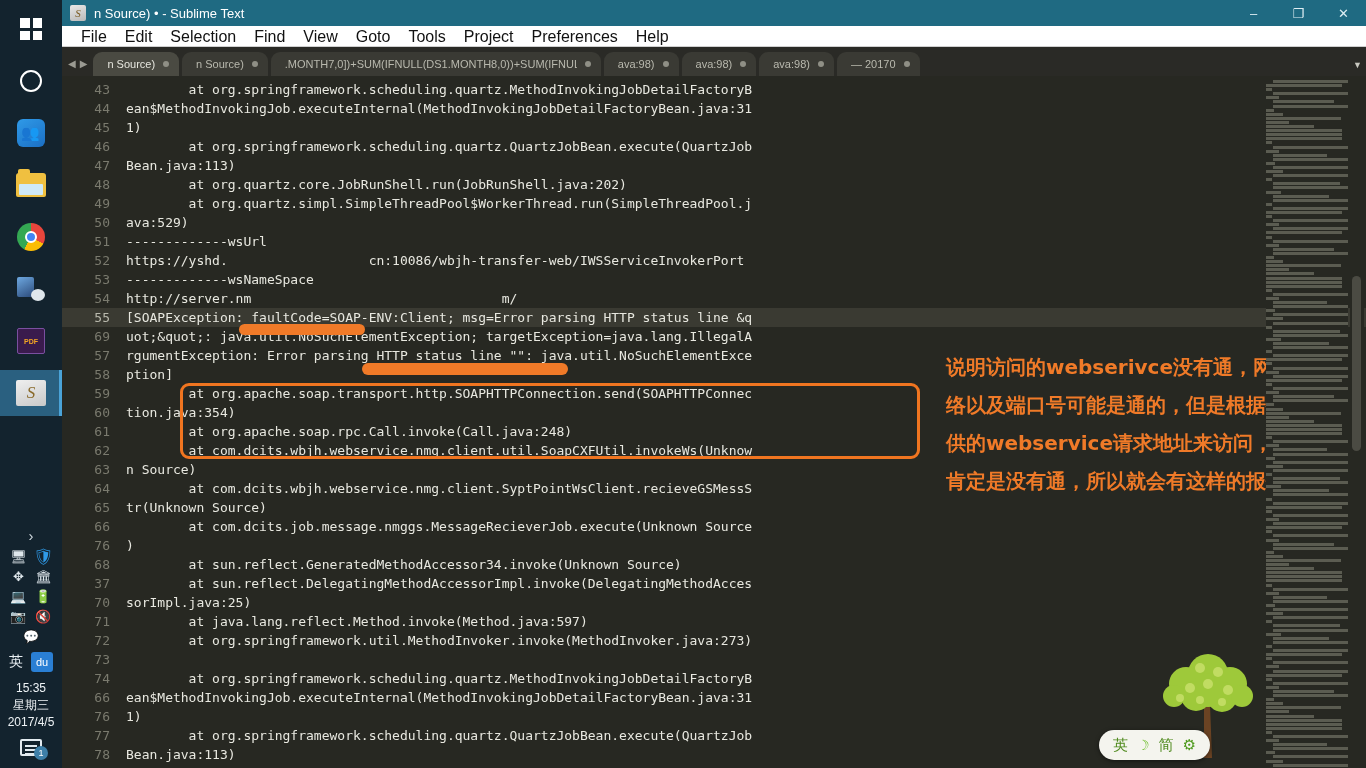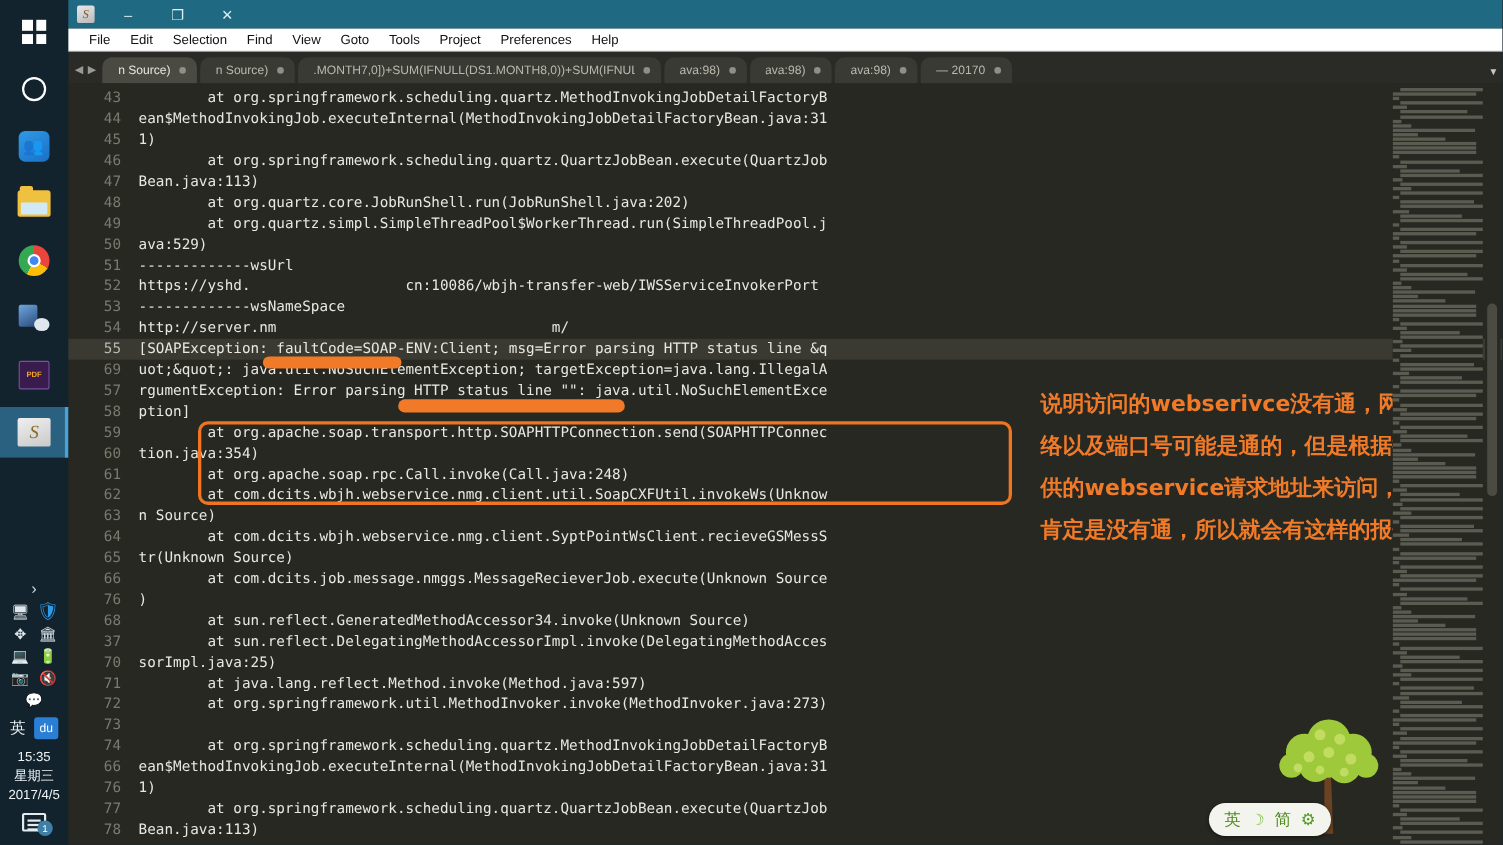--- a/index.html
+++ b/index.html
@@ -113,21 +113,21 @@
     background:linear-gradient(160deg,#e8e8e8,#b9b9b9); border-radius:2px;
     display:flex; align-items:center; justify-content:center;
     font-family:"Liberation Serif",serif; font-size:11px; font-style:italic; color:#7a5a20; }
   #title-text { flex:1 1 auto; }
   .winbtn { width:45px; height:26px; display:flex; align-items:center;
     justify-content:center; color:#dfeef3; font-size:13px; }
 
   
   #menubar { height:21px; background:#ffffff; display:flex; align-items:center;
     padding-left:10px; border-bottom:1px solid #cfcfcf; }
-  .menu-item { font-size:12px; color:#111; padding:0 9px; line-height:21px; }
+  .menu-item { font-size:16px; color:#111; padding:0 9px; line-height:21px; }
 
   
   #tabbar { height:29px; background:#2a2a26; display:flex; align-items:flex-end;
     position:relative; overflow:hidden; }
   #tab-nav { display:flex; align-items:center; gap:4px; padding:0 6px 7px 6px;
     color:#9a9a92; font-size:10px; }
   .tab {
     height:24px; background:#3a3a34; color:#b9b9ae; font-size:11px;
     display:flex; align-items:center; padding:0 10px 0 14px;
     border-radius: 9px 9px 0 0; margin-right:3px; white-space:nowrap;
@@ -282,20 +282,21 @@
         </span>
       <span class="notif-badge">1</span>
     </div>
   </div>
 </div>
 
 <div id="win">
 
   <div id="titlebar">
     <span id="title-icon">S</span>
+    <span id="title-text">n Source) • - Sublime Text</span>
     <span class="winbtn">–</span>
     <span class="winbtn">❐</span>
     <span class="winbtn close">✕</span>
   </div>
 
   <div id="menubar">
       <span class="menu-item">File</span>
       <span class="menu-item">Edit</span>
       <span class="menu-item">Selection</span>
       <span class="menu-item">Find</span>

